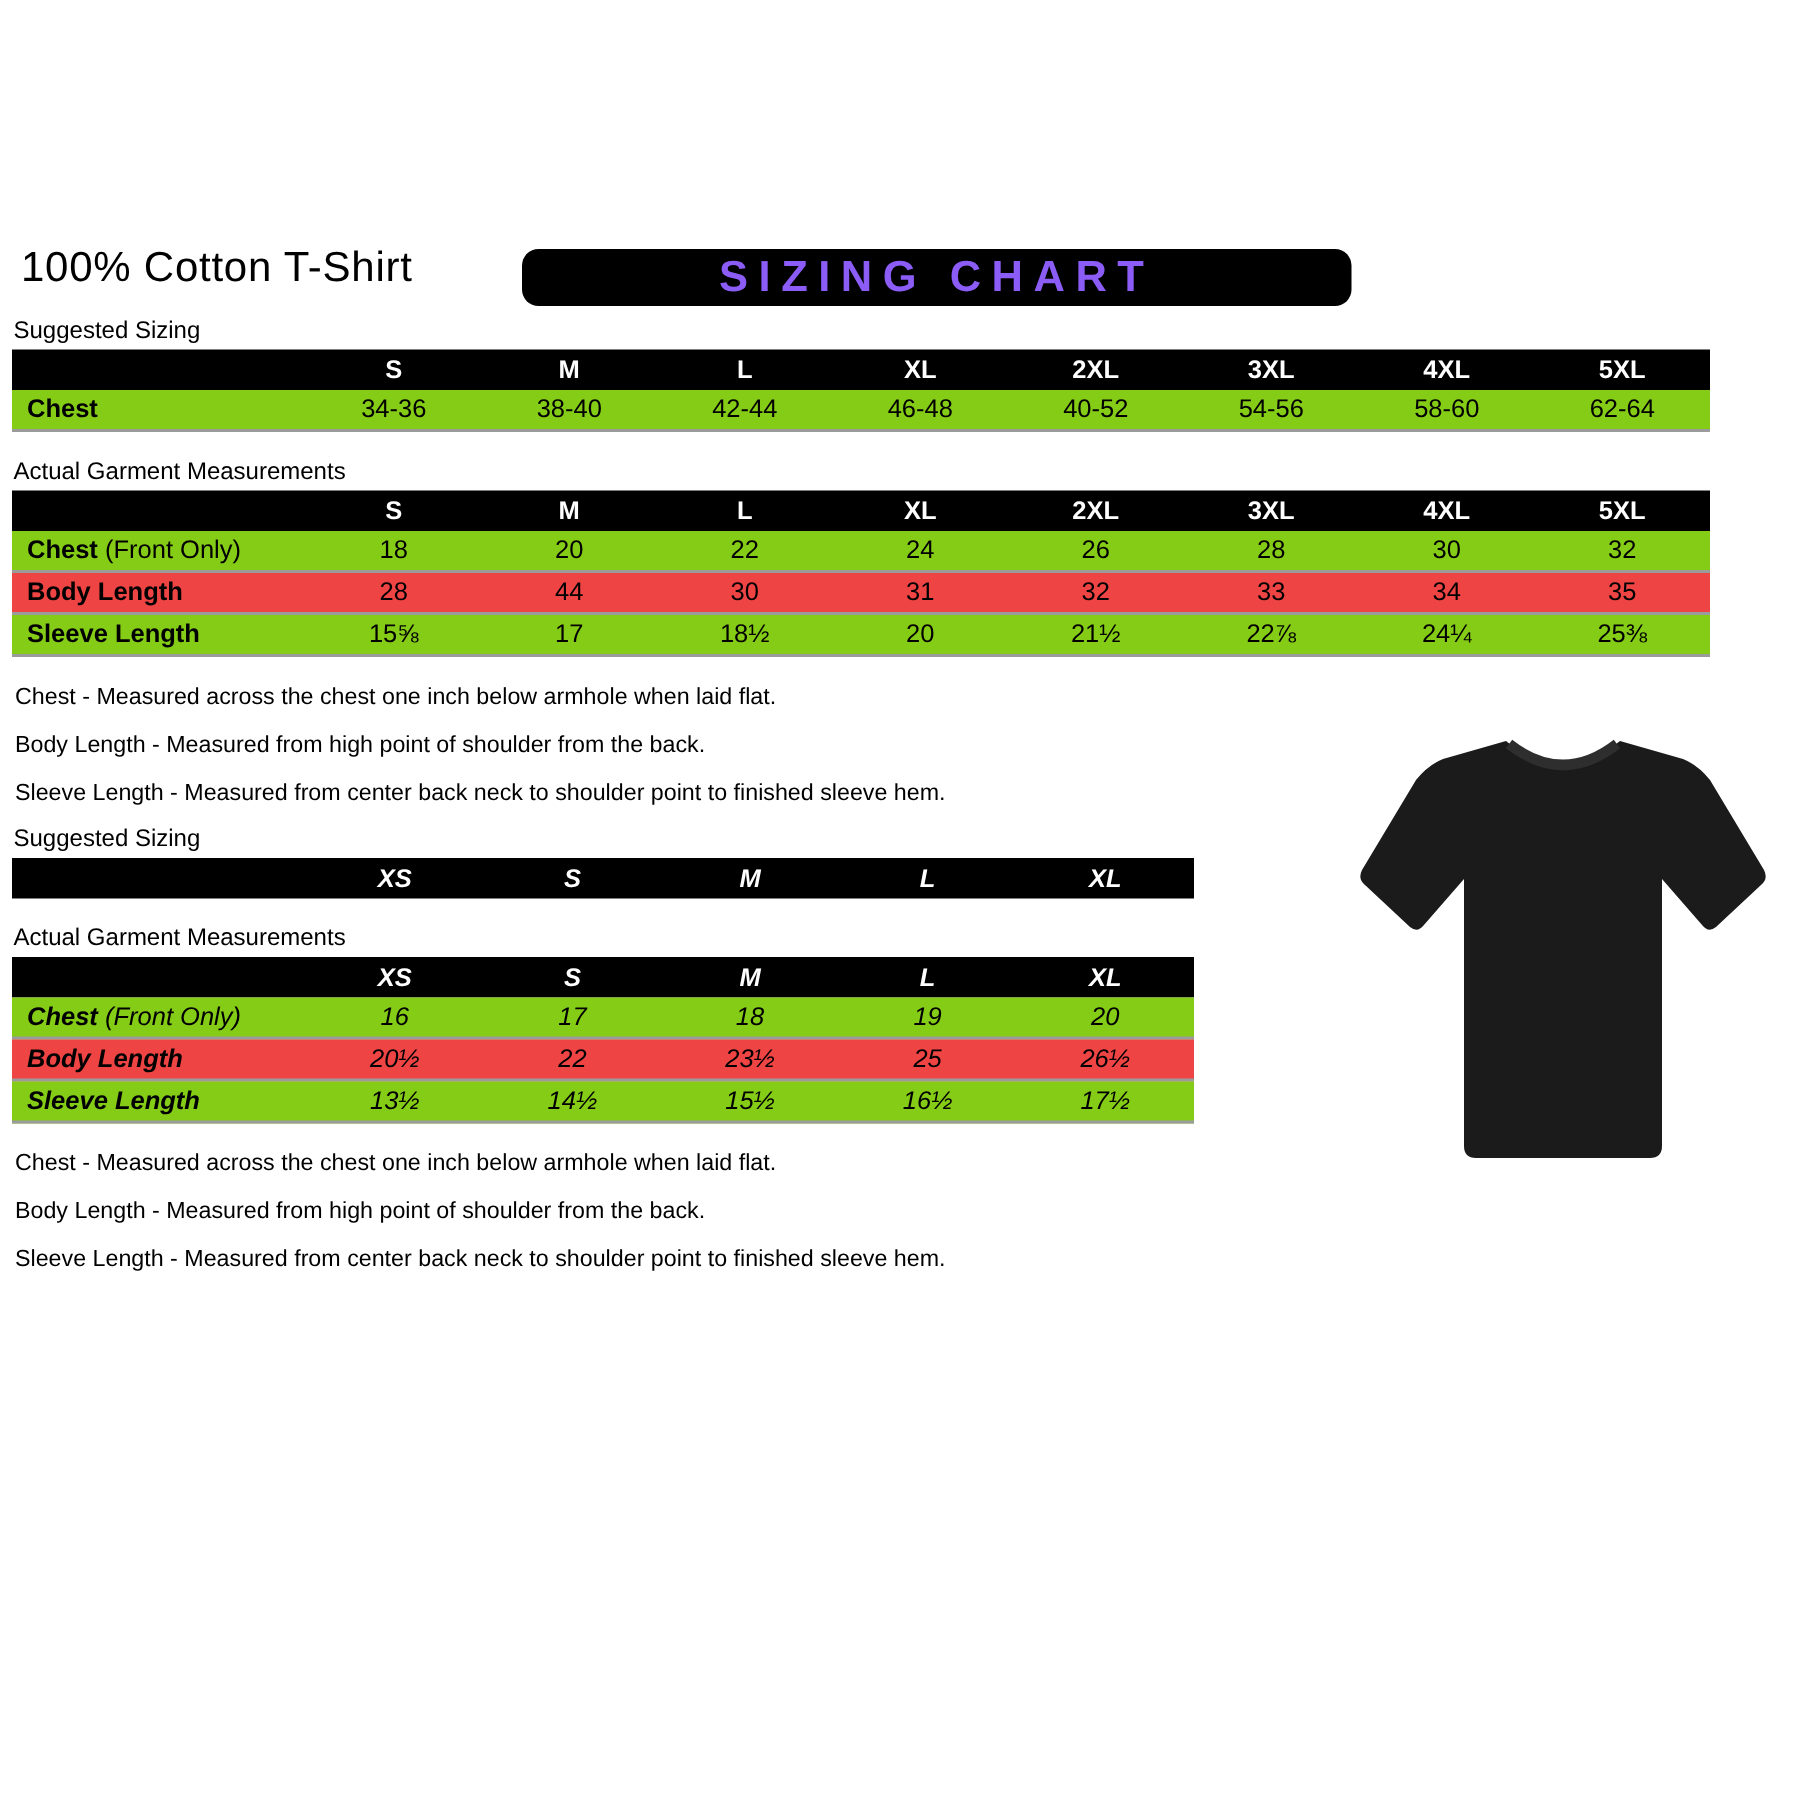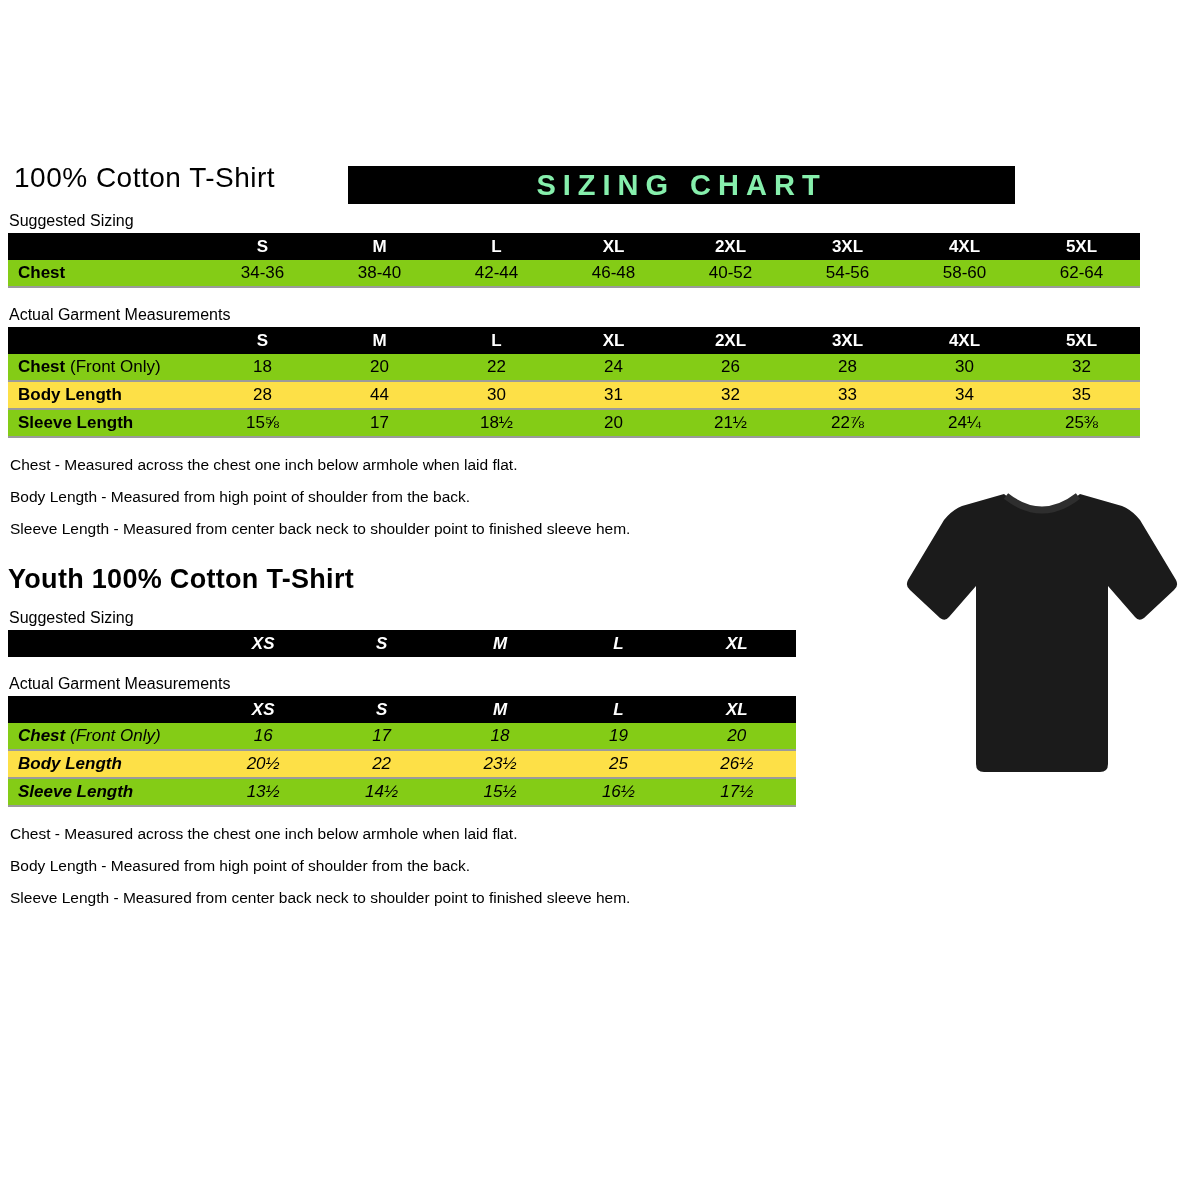--- a/index.html
+++ b/index.html
@@ -13,45 +13,45 @@
     position: relative;
     overflow: hidden;
   }
 
   .header { position: absolute; left: 0; top: 0; width: 1200px; height: 214px; padding-left: 16px; }
   .page-title {
     position: absolute; left: 14px; top: 162px;
     font-size: 28px; font-weight: 400; letter-spacing: 0.5px;
   }
   .banner {
-    position: absolute; left: 348px; top: 166px; width: 667px; height: 38px;
-    background: #000000; color: #86efac;
+    position: absolute; left: 348px; top: 166px; width: 553px; height: 38px;
+    background: #000000; color: #8b5cf6;
     display: flex; align-items: center; justify-content: center;
-    font-size: 29px; font-weight: 700; letter-spacing: 7px;
+    font-size: 29px; font-weight: 700; letter-spacing: 7px; border-radius: 11px;
   }
 
   .content { position: absolute; left: 8px; top: 212px; width: 1134px; }
 
   .section-label { font-size: 16px; margin: 0 0 3px 1px; }
 
   .sztable { width: 1132px; margin-bottom: 18px; }
   .sztable.narrow { width: 788px; font-style: italic; }
 
   .thead {
     display: flex; align-items: center;
     background: #000000; color: #ffffff;
     height: 27px; font-size: 17px; font-weight: 700;
   }
   .trow {
     display: flex; align-items: center;
     height: 28px; font-size: 17px;
     border-bottom: 2px solid #9b9b9b;
     background: #84cc16;
   }
-  .trow.alt { background: #fde047; }
+  .trow.alt { background: #ef4444; }
   .lab-col { width: 196px; padding-left: 10px; text-align: left; }
   .val-col { flex: 1; text-align: center; }
   .row-label { font-weight: 700; }
   .row-label-suffix { font-weight: 400; }
 
   .notes { margin: 14px 0 10px 2px; }
   .notes p { margin: 14px 0 13px 0; font-size: 15.5px; }
 
   .youth-title {
     font-size: 27px; font-weight: 700; letter-spacing: 0.3px;
@@ -149,21 +149,20 @@
       <div class="val-col">25⅜</div>
     </div>
   </div>
 
   <div class="notes">
     <p>Chest - Measured across the chest one inch below armhole when laid flat.</p>
     <p>Body Length - Measured from high point of shoulder from the back.</p>
     <p>Sleeve Length - Measured from center back neck to shoulder point to finished sleeve hem.</p>
   </div>
 
-  <div class="youth-title">Youth 100% Cotton T-Shirt</div>
 
   <div class="section-label">Suggested Sizing</div>
   <div class="sztable narrow">
     <div class="thead">
       <div class="lab-col"></div>
       <div class="val-col">XS</div>
       <div class="val-col">S</div>
       <div class="val-col">M</div>
       <div class="val-col">L</div>
       <div class="val-col">XL</div>

